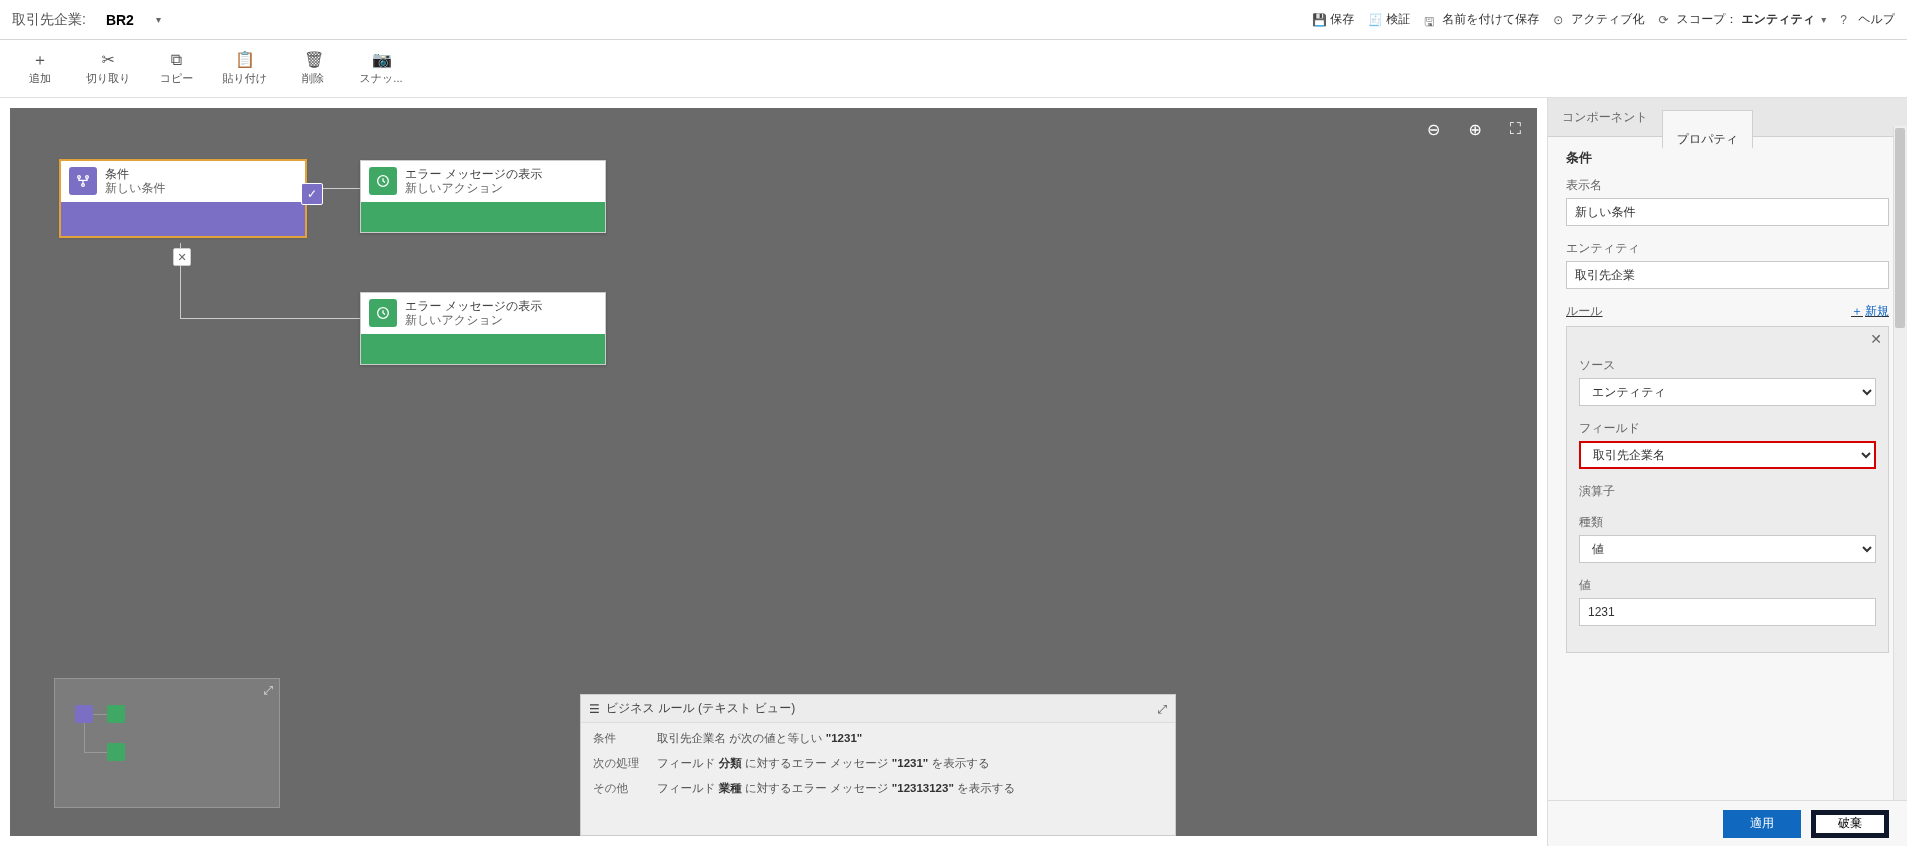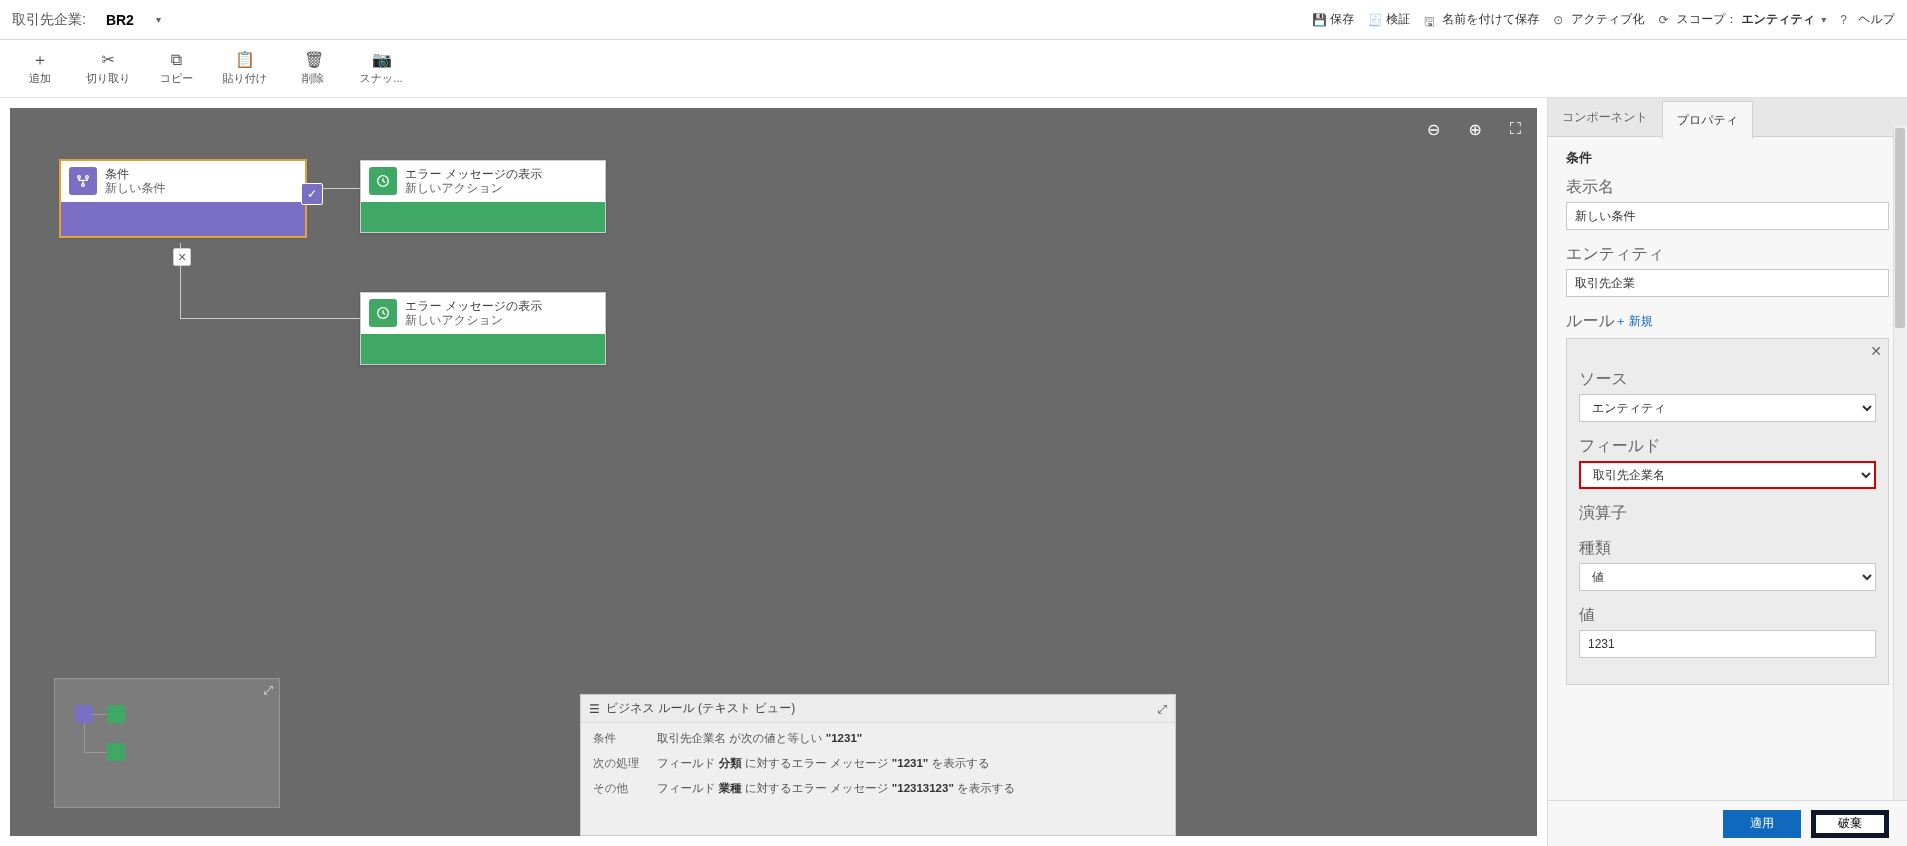--- a/index.html
+++ b/index.html
@@ -62,27 +62,27 @@
   .textview-body { padding:8px 12px; font-size:11.5px; color:#555;}
   .tv-row { display:flex; margin-bottom:10px; }
   .tv-label { width:64px; color:#666; }
   .tv-content { flex:1; color:#555; }
   .tv-content b { font-weight:600; color:#333; }
 
   
   .sidebar { width:360px; border-left:1px solid #dcdcdc; display:flex; flex-direction:column; background:#f7f7f7; position:relative;}
   .side-tabs { display:flex; height:39px; background:#e7e7e7; border-bottom:1px solid #d0d0d0;}
   .side-tab { padding:0 14px; display:flex; align-items:center; font-size:12px; color:#666; cursor:pointer;}
-  .side-tab.active { background:#f7f7f7; border:1px solid #d0d0d0; border-bottom:none; position:relative; top:3px; color:#333;}
+  .side-tab.active { background:#f7f7f7; border:1px solid #d0d0d0; border-bottom:none; position:relative; top:12px; color:#333;align-items:flex-end;}
   .side-body { flex:1; overflow-y:auto; padding:12px 18px; }
   .side-body h3 { font-size:13px; font-weight:600; margin-bottom:10px; color:#333;}
   .field-group { margin-bottom:14px; }
-  .field-label { font-size:16px; color:#666; margin-bottom:4px; display:block;}
+  .field-label { font-size:12px; color:#666; margin-bottom:4px; display:block;}
   .field-input, .field-select { width:100%; height:28px; border:1px solid #c8c8c8; padding:2px 8px; font-size:12px; background:#fff; color:#333;}
-  .rule-header { display:flex; align-items:center; margin-bottom:6px;}
+  .rule-header { display:flex; justify-content:space-between; align-items:center; margin-bottom:6px;text-decoration:underline;}
   .rule-add { color:#0b62c4; font-size:12px; cursor:pointer; display:flex; align-items:center; gap:2px;}
   .rule-box { background:#ececec; border:1px solid #d0d0d0; padding:0; margin-bottom:8px; position:relative;}
   .rule-box-head { height:24px; display:flex; justify-content:flex-end; align-items:center; padding:0 6px;}
   .rule-box-head .close-x { cursor:pointer; color:#666; font-size:14px;}
   .rule-box-body { padding:6px 12px 12px 12px;}
   .highlight-red { border:2px solid #d60000 !important; }
   .side-footer { height:46px; border-top:1px solid #dcdcdc; display:flex; align-items:center; justify-content:flex-end; gap:10px; padding:0 18px; background:#f7f7f7;}
   .btn { height:28px; padding:0 22px; font-size:12px; border:5px solid #0f172a; background:#fff; cursor:pointer;}
   .btn.primary { background:#1068bf; border-color:#1068bf; color:#fff;}
   .side-scroll-track { position:absolute; right:0; top:28px; bottom:46px; width:14px; background:#eee; border-left:1px solid #ddd;}

